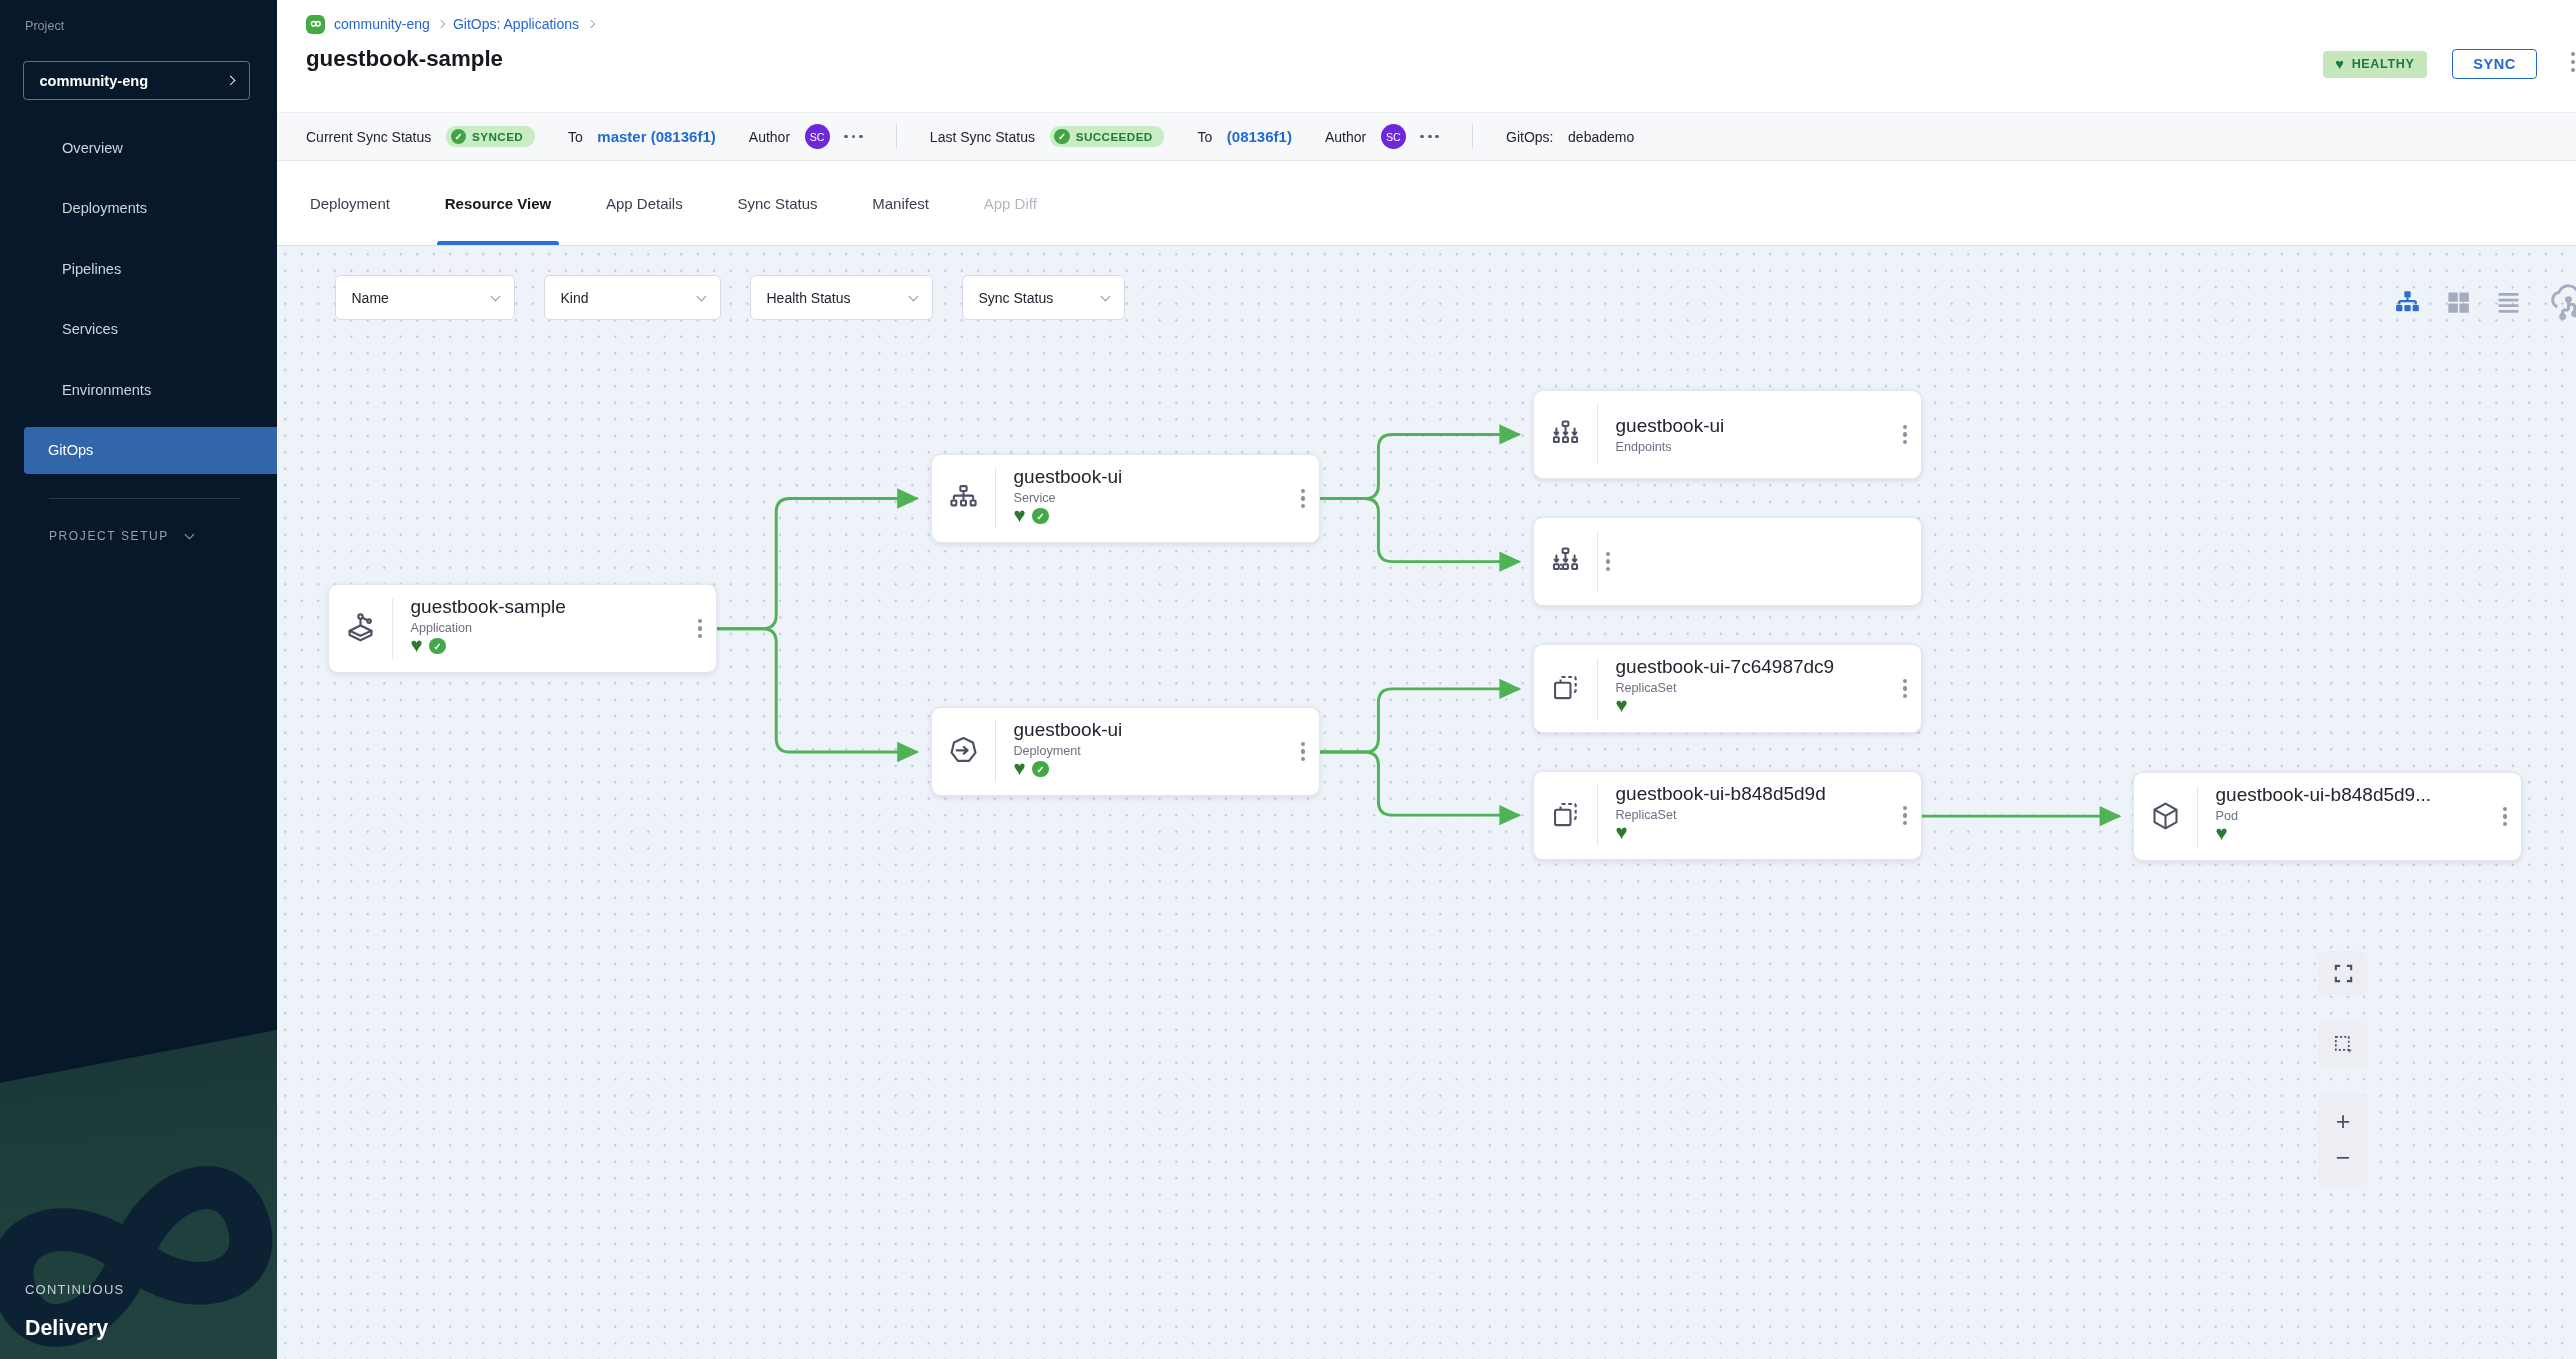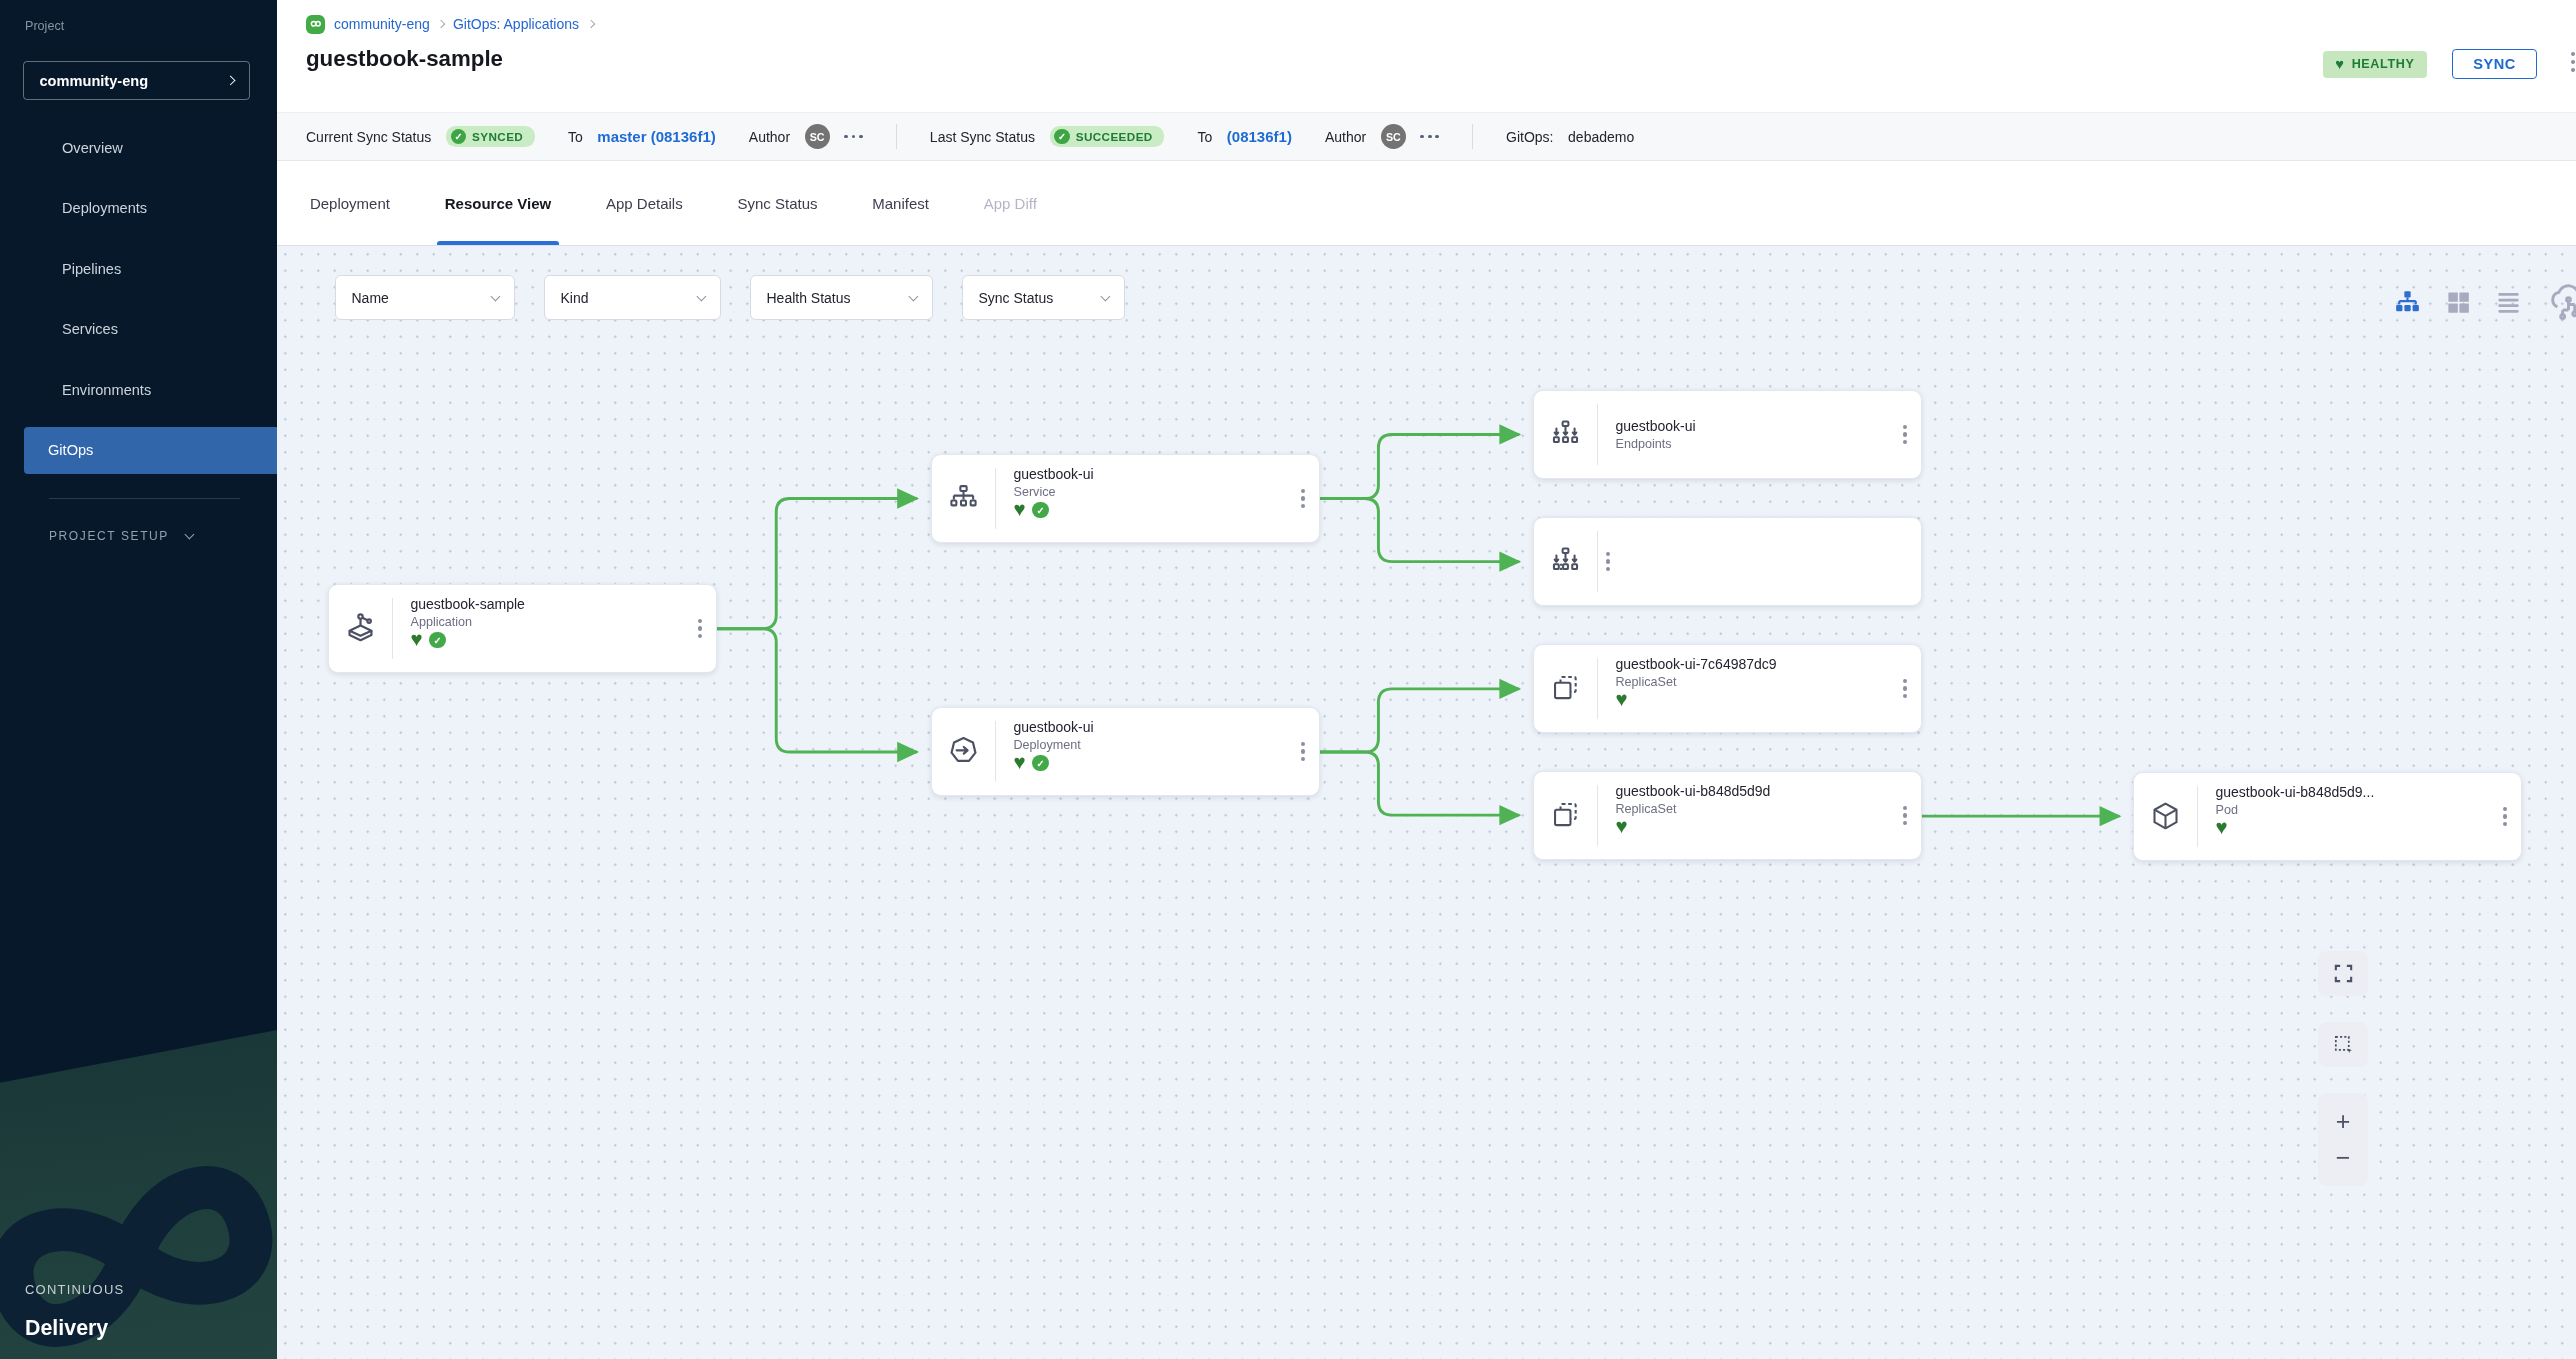--- a/index.html
+++ b/index.html
@@ -57,21 +57,21 @@
   .kebab-v i { width:4.4px; height:4.4px; border-radius:50%; background:#8b90a0; }
   .header-kebab { position:absolute; top:52px; right:1px; }
 
   .status-bar { height:49px; background:#f7f8fa; border-top:1px solid #eceef1; border-bottom:1px solid #e4e7ec;
     display:flex; align-items:center; padding:11px 29px; gap:14.6px; flex:none; font-size:14px; color:#23252e; }
   .pill { display:flex; align-items:center; gap:5.8px; background:#c9ecc4; border-radius:9.7px; padding:2.9px 11.7px 2.9px 4.9px; }
   .pill .cc { width:15.5px; height:15.5px; border-radius:50%; background:#3fa444; color:#fff; font-size:9.7px;
     display:flex; align-items:center; justify-content:center; font-weight:700; }
   .pill .txt { font-size:11.7px; font-weight:800; color:#1e7c33; letter-spacing:0.4px; }
   .rev-link { color:#1f6bd3; font-weight:700; font-size:15px; cursor:pointer; }
-  .avatar { width:25px; height:25px; border-radius:50%; background:#737373; color:#fff; font-size:10.7px; font-weight:700;
+  .avatar { width:25px; height:25px; border-radius:50%; background:#6d28d9; color:#fff; font-size:10.7px; font-weight:400;
     display:flex; align-items:center; justify-content:center; flex:none; }
   .kebab-h { display:flex; gap:3.4px; cursor:pointer; }
   .kebab-h i { width:3.9px; height:3.9px; border-radius:50%; background:#55617a; }
   .vbar { width:1px; height:25px; background:#d9dce3; }
   .sb-gap { width:3.9px; }
 
   .tabs { height:85px; background:#fff; border-bottom:1px solid #dcdee8; display:flex; align-items:stretch;
     padding:0 29px; gap:47px; flex:none; }
   .tab { position:relative; display:flex; align-items:center; font-size:15px; color:#3c3e4e; cursor:pointer; padding:0 3.9px; }
   .tab.active { color:#16181f; font-weight:700; }
@@ -93,21 +93,21 @@
 
   .view-switch { position:absolute; top:35px; left:2116px; display:flex; align-items:center; gap:23px; }
   .view-btn { cursor:pointer; display:flex; }
 
   .node-card { position:absolute; width:389px; height:89px; background:#fff; border:1px solid #e3e6ee;
     border-radius:9.7px; box-shadow:0 1.9px 5.8px rgba(25,39,70,.10); display:flex; cursor:pointer; }
   .node-icon-col { width:64px; flex:none; display:flex; align-items:center; justify-content:center;
     border-right:1px solid #e3e5ee; margin:12.6px 0; }
   .node-body { flex:1; padding:10.7px 0 0 17.5px; display:flex; flex-direction:column; }
   .node-card.two-line .node-body { justify-content:center; padding-top:0; }
-  .node-title { font-size:14px; color:#23242f; font-weight:500; white-space:nowrap; }
+  .node-title { font-size:19px; color:#23242f; font-weight:500; white-space:nowrap; }
   .node-kind { font-size:12.6px; color:#6d6f82; margin-top:2.9px; }
   .node-status { display:flex; align-items:center; gap:6.8px; margin-top:2.9px; }
   .node-status .heart { color:#2b7a2f; font-size:20.4px; line-height:17.5px; }
   .node-status .cc { width:16.5px; height:16.5px; border-radius:50%; background:#43a847; color:#fff; font-size:9.7px;
     display:flex; align-items:center; justify-content:center; font-weight:700; }
   .node-kebab { align-self:center; margin-right:13.6px; margin-left:7.8px; }
 
   .zoom-ctrls { position:absolute; left:2041px; top:705px; display:flex; flex-direction:column; gap:26px; }
   .zbtn { width:50px; height:45px; background:#eceef4; border-radius:8.7px; border:none; cursor:pointer;
     display:flex; align-items:center; justify-content:center; }

